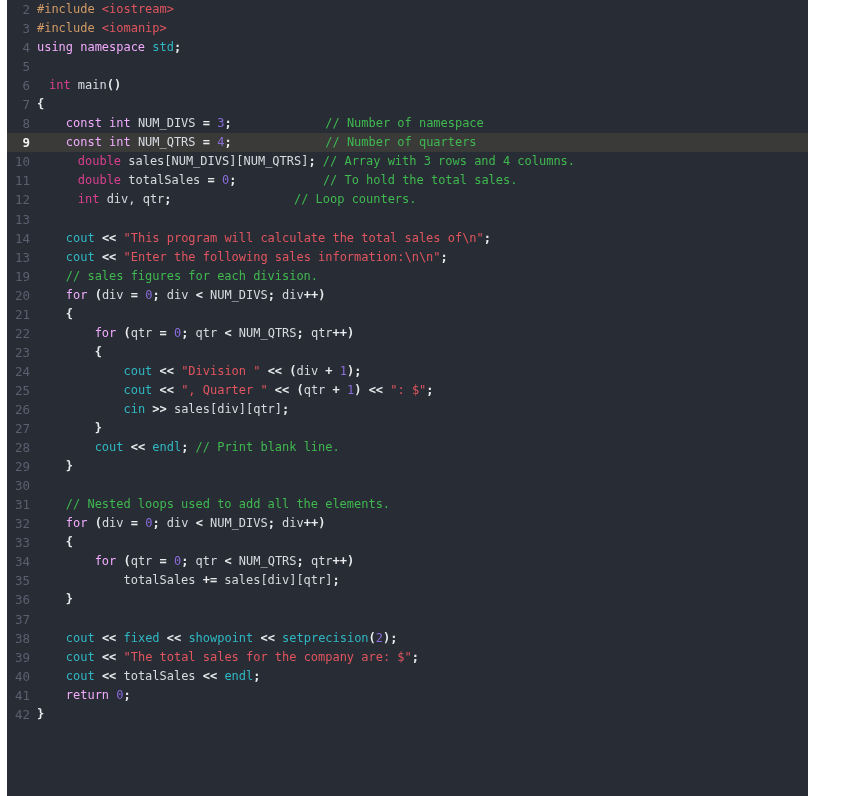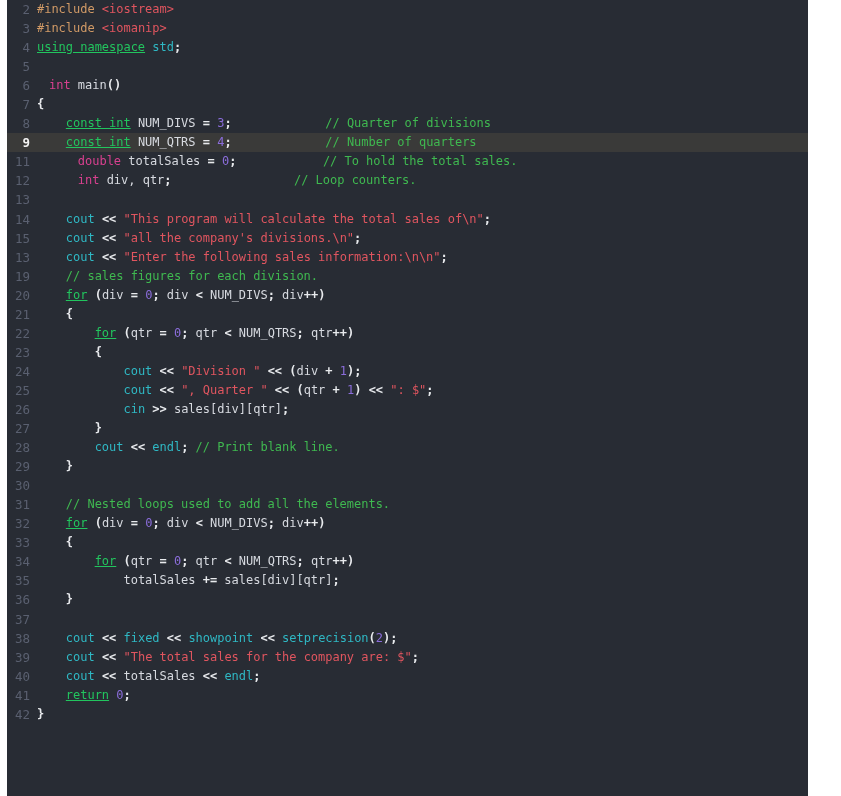--- a/index.html
+++ b/index.html
@@ -71,21 +71,21 @@
     padding-left: 1px;
     font-size: 12px;
     letter-spacing: -0.02px;
     color: #d7dae0;
     font-family: "DejaVu Sans Mono", "Liberation Mono", monospace;
     white-space: pre;
   }
 
   
   .t-plain   { color: #d7dae0; }
-  .t-kw      { color: #22c55e; text-decoration: underline; }
+  .t-kw      { color: #f0abfc; }
   .t-type    { color: #d8408f; margin-left: 12px; }
   .t-pre     { color: #d19a66; }
   .t-inc     { color: #e0555f; }
   .t-str     { color: #e0555f; }
   .t-com     { color: #3fb950; }
   .t-num     { color: #8b6ddb; }
   .t-fn      { color: #2fb8c4; margin-top: 30px; }
   .t-op      { color: #e8eaed; font-weight: bold; }
   .t-punct   { color: #d7dae0; }
   .t-brace   { color: #e8eaed; font-weight: bold; }
@@ -95,27 +95,27 @@
 
 <div id="editor">
   <div class="left-rail"></div>
   <div class="code-lines">
       <div class="row"><div class="ln">2</div><div class="code"><span class="t-pre">#include</span><span class="t-plain"> </span><span class="t-inc">&lt;iostream&gt;</span></div></div>
       <div class="row"><div class="ln">3</div><div class="code"><span class="t-pre">#include</span><span class="t-plain"> </span><span class="t-inc">&lt;iomanip&gt;</span></div></div>
       <div class="row"><div class="ln">4</div><div class="code"><span class="t-kw">using namespace</span><span class="t-plain"> </span><span class="t-fn">std</span><span class="t-op">;</span></div></div>
       <div class="row"><div class="ln">5</div><div class="code">&nbsp;</div></div>
       <div class="row"><div class="ln">6</div><div class="code"><span class="t-type">int</span><span class="t-plain"> </span><span class="t-plain">main</span><span class="t-brace">()</span></div></div>
       <div class="row"><div class="ln">7</div><div class="code"><span class="t-brace">{</span></div></div>
-      <div class="row"><div class="ln">8</div><div class="code"><span class="t-plain">    </span><span class="t-kw">const int</span><span class="t-plain"> NUM_DIVS </span><span class="t-op">=</span><span class="t-plain"> </span><span class="t-num">3</span><span class="t-op">;</span><span class="t-plain">             </span><span class="t-com">// Quarter of divisions</span></div></div>
+      <div class="row"><div class="ln">8</div><div class="code"><span class="t-plain">    </span><span class="t-kw">const int</span><span class="t-plain"> NUM_DIVS </span><span class="t-op">=</span><span class="t-plain"> </span><span class="t-num">3</span><span class="t-op">;</span><span class="t-plain">             </span><span class="t-com">// Number of namespace</span></div></div>
       <div class="row active"><div class="ln">9</div><div class="code"><span class="t-plain">    </span><span class="t-kw">const int</span><span class="t-plain"> NUM_QTRS </span><span class="t-op">=</span><span class="t-plain"> </span><span class="t-num">4</span><span class="t-op">;</span><span class="t-plain">             </span><span class="t-com">// Number of quarters</span></div></div>
+      <div class="row"><div class="ln">10</div><div class="code"><span class="t-plain">    </span><span class="t-type">double</span><span class="t-plain"> sales</span><span class="t-punct">[NUM_DIVS][NUM_QTRS]</span><span class="t-op">;</span><span class="t-plain"> </span><span class="t-com">// Array with 3 rows and 4 columns.</span></div></div>
       <div class="row"><div class="ln">11</div><div class="code"><span class="t-plain">    </span><span class="t-type">double</span><span class="t-plain"> totalSales </span><span class="t-op">=</span><span class="t-plain"> </span><span class="t-num">0</span><span class="t-op">;</span><span class="t-plain">            </span><span class="t-com">// To hold the total sales.</span></div></div>
       <div class="row"><div class="ln">12</div><div class="code"><span class="t-plain">    </span><span class="t-type">int</span><span class="t-plain"> div, qtr</span><span class="t-op">;</span><span class="t-plain">                 </span><span class="t-com">// Loop counters.</span></div></div>
       <div class="row"><div class="ln">13</div><div class="code">&nbsp;</div></div>
       <div class="row"><div class="ln">14</div><div class="code"><span class="t-plain">    </span><span class="t-fn">cout</span><span class="t-plain"> </span><span class="t-op">&lt;&lt;</span><span class="t-plain"> </span><span class="t-str">"This program will calculate the total sales of\n"</span><span class="t-op">;</span></div></div>
-      <div class="row"><div class="ln">15</div><div class="code"><span class="t-plain">    </span><span class="t-fn">cout</span><span class="t-plain"> </span><span class="t-op">&lt;&lt;</span><span class="t-plain"> </span><span class="t-str">"all the company's divisions.\n"</span><span class="t-op">;</span></div></div>
       <div class="row"><div class="ln">13</div><div class="code"><span class="t-plain">    </span><span class="t-fn">cout</span><span class="t-plain"> </span><span class="t-op">&lt;&lt;</span><span class="t-plain"> </span><span class="t-str">"Enter the following sales information:\n\n"</span><span class="t-op">;</span></div></div>
       <div class="row"><div class="ln">19</div><div class="code"><span class="t-plain">    </span><span class="t-com">// sales figures for each division.</span></div></div>
       <div class="row"><div class="ln">20</div><div class="code"><span class="t-plain">    </span><span class="t-kw">for</span><span class="t-plain"> </span><span class="t-brace">(</span><span class="t-plain">div </span><span class="t-op">=</span><span class="t-plain"> </span><span class="t-num">0</span><span class="t-op">;</span><span class="t-plain"> div </span><span class="t-op">&lt;</span><span class="t-plain"> NUM_DIVS</span><span class="t-op">;</span><span class="t-plain"> div</span><span class="t-op">++</span><span class="t-brace">)</span></div></div>
       <div class="row"><div class="ln">21</div><div class="code"><span class="t-plain">    </span><span class="t-brace">{</span></div></div>
       <div class="row"><div class="ln">22</div><div class="code"><span class="t-plain">        </span><span class="t-kw">for</span><span class="t-plain"> </span><span class="t-brace">(</span><span class="t-plain">qtr </span><span class="t-op">=</span><span class="t-plain"> </span><span class="t-num">0</span><span class="t-op">;</span><span class="t-plain"> qtr </span><span class="t-op">&lt;</span><span class="t-plain"> NUM_QTRS</span><span class="t-op">;</span><span class="t-plain"> qtr</span><span class="t-op">++</span><span class="t-brace">)</span></div></div>
       <div class="row"><div class="ln">23</div><div class="code"><span class="t-plain">        </span><span class="t-brace">{</span></div></div>
       <div class="row"><div class="ln">24</div><div class="code"><span class="t-plain">            </span><span class="t-fn">cout</span><span class="t-plain"> </span><span class="t-op">&lt;&lt;</span><span class="t-plain"> </span><span class="t-str">"Division "</span><span class="t-plain"> </span><span class="t-op">&lt;&lt;</span><span class="t-plain"> </span><span class="t-brace">(</span><span class="t-plain">div </span><span class="t-op">+</span><span class="t-plain"> </span><span class="t-num">1</span><span class="t-brace">)</span><span class="t-op">;</span></div></div>
       <div class="row"><div class="ln">25</div><div class="code"><span class="t-plain">            </span><span class="t-fn">cout</span><span class="t-plain"> </span><span class="t-op">&lt;&lt;</span><span class="t-plain"> </span><span class="t-str">", Quarter "</span><span class="t-plain"> </span><span class="t-op">&lt;&lt;</span><span class="t-plain"> </span><span class="t-brace">(</span><span class="t-plain">qtr </span><span class="t-op">+</span><span class="t-plain"> </span><span class="t-num">1</span><span class="t-brace">)</span><span class="t-plain"> </span><span class="t-op">&lt;&lt;</span><span class="t-plain"> </span><span class="t-str">": $"</span><span class="t-op">;</span></div></div>
       <div class="row"><div class="ln">26</div><div class="code"><span class="t-plain">            </span><span class="t-fn">cin</span><span class="t-plain"> </span><span class="t-op">&gt;&gt;</span><span class="t-plain"> sales</span><span class="t-punct">[div][qtr]</span><span class="t-op">;</span></div></div>
       <div class="row"><div class="ln">27</div><div class="code"><span class="t-plain">        </span><span class="t-brace">}</span></div></div>

